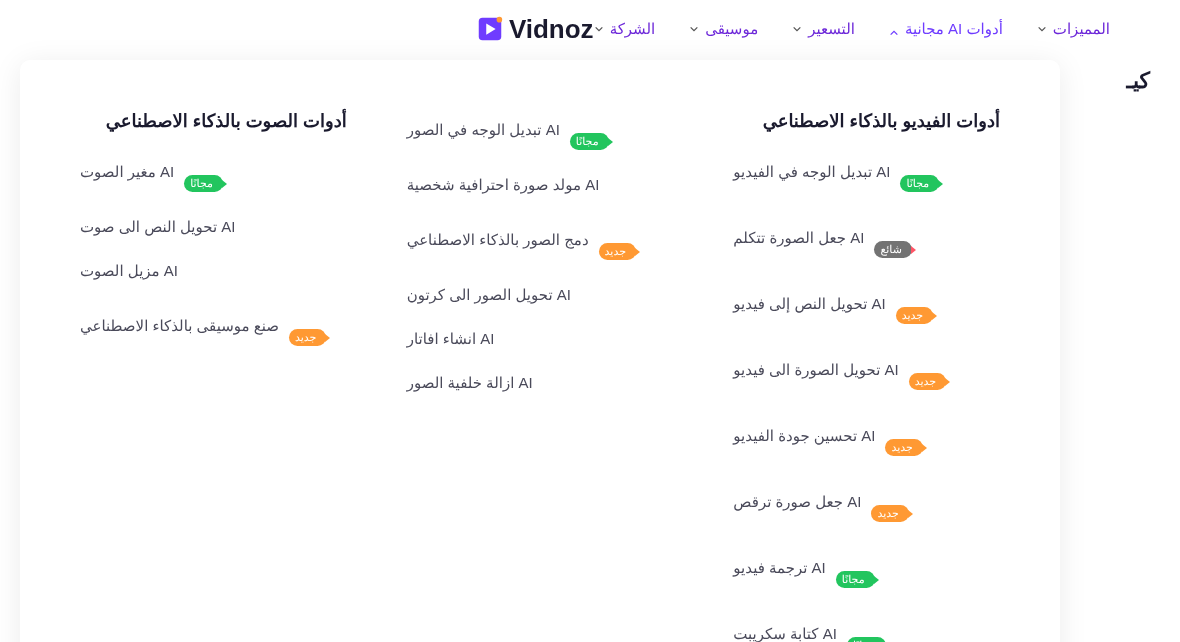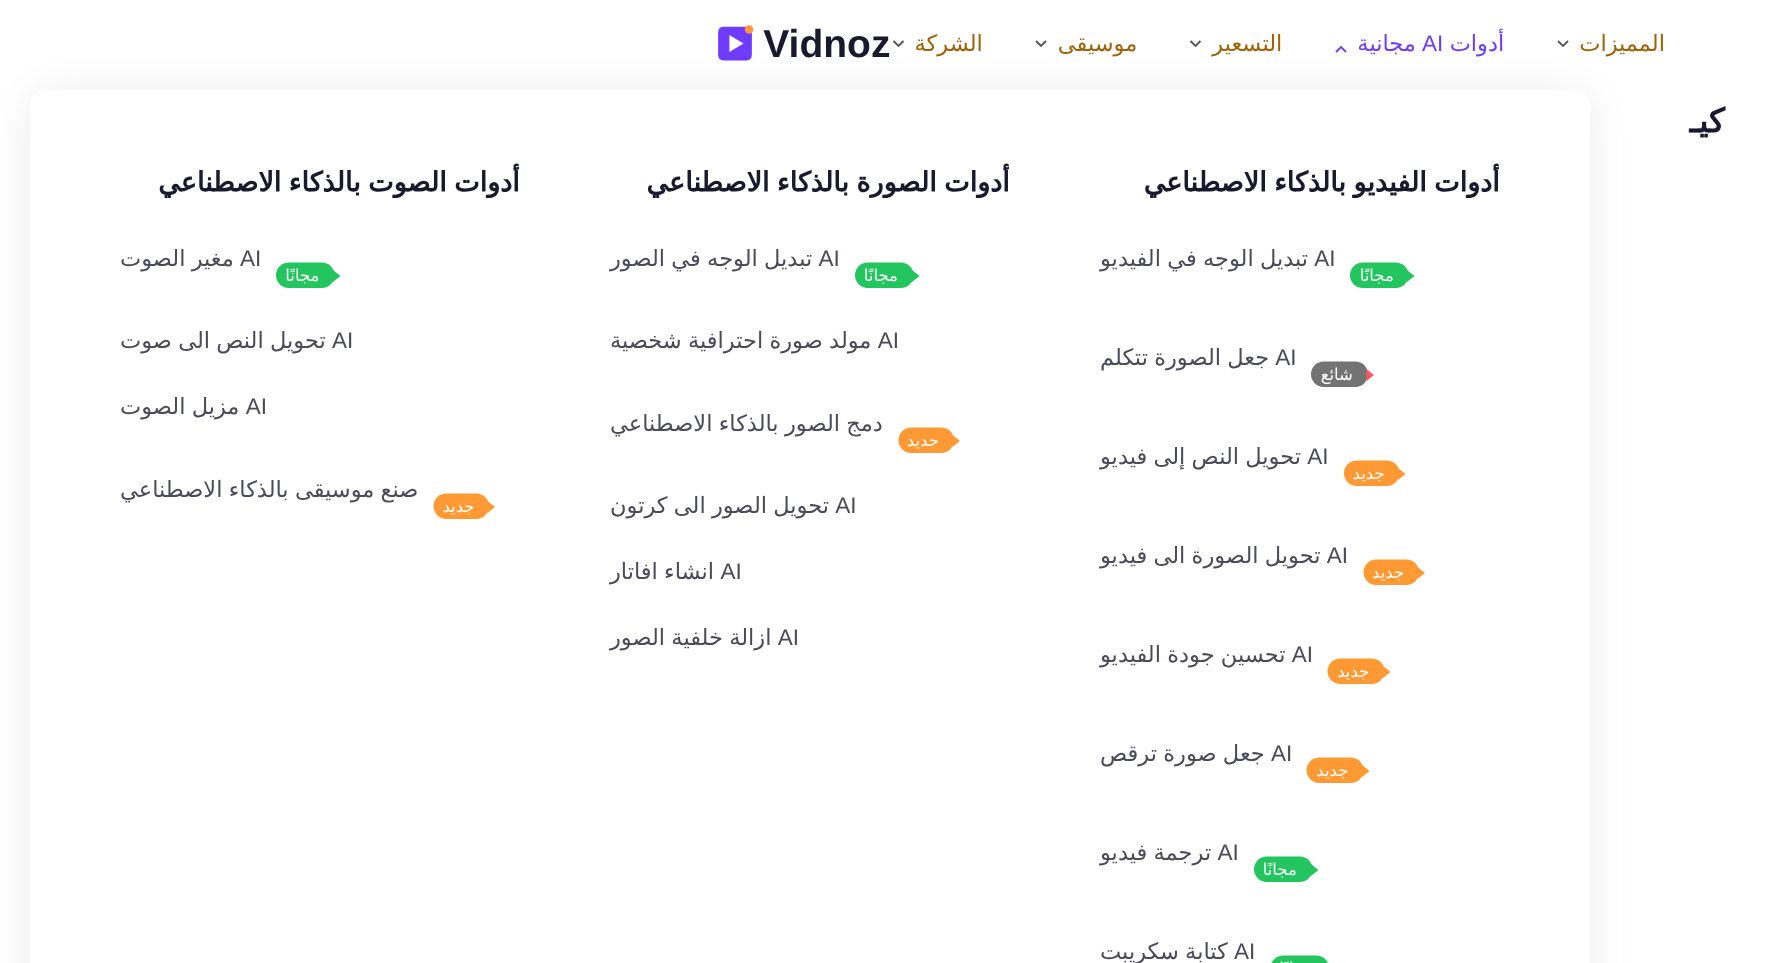--- a/index.html
+++ b/index.html
@@ -37,21 +37,21 @@
     .nav {
       display: flex;
       gap: 34px;
       align-items: center;
       margin-right: 40px;
     }
     .nav-item {
       display: flex;
       align-items: center;
       gap: 6px;
-      color: #a16207;
+      color: #6d28d9;
       font-size: 15px;
       cursor: pointer;
       font-weight: 500;
     }
     .nav-item.active {
       color: #6f3cff;
       align-items: flex-end;
     }
     .chevron {
       width: 10px;
@@ -221,21 +221,20 @@
           <div class="menu-link">
             <span class="menu-link-text">AI كتابة سكريبت</span>
             <span class="badge badge-green">مجانًا</span>
           </div>
           <div class="menu-link">
             <span class="menu-link-text">تسجيل الشاشة</span>
           </div>
         </div>
       </div>
       <div class="menu-col">
-        <div class="col-title">أدوات الصورة بالذكاء الاصطناعي</div>
         <div class="menu-list">
           <div class="menu-link">
             <span class="menu-link-text">AI تبديل الوجه في الصور</span>
             <span class="badge badge-green">مجانًا</span>
           </div>
           <div class="menu-link">
             <span class="menu-link-text">AI مولد صورة احترافية شخصية</span>
           </div>
           <div class="menu-link">
             <span class="menu-link-text">دمج الصور بالذكاء الاصطناعي</span>

